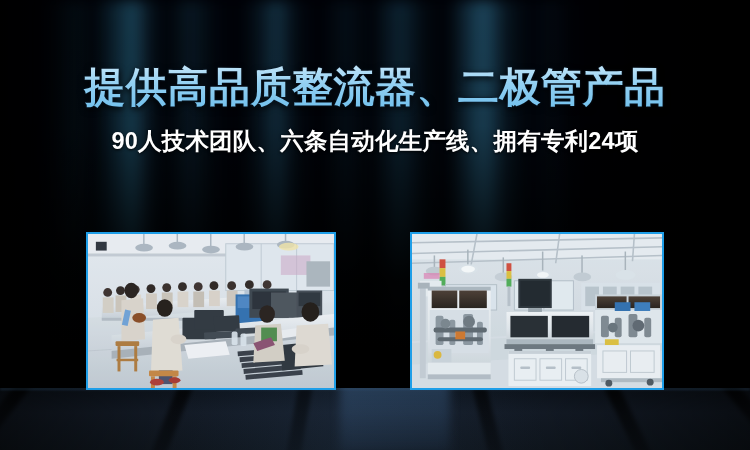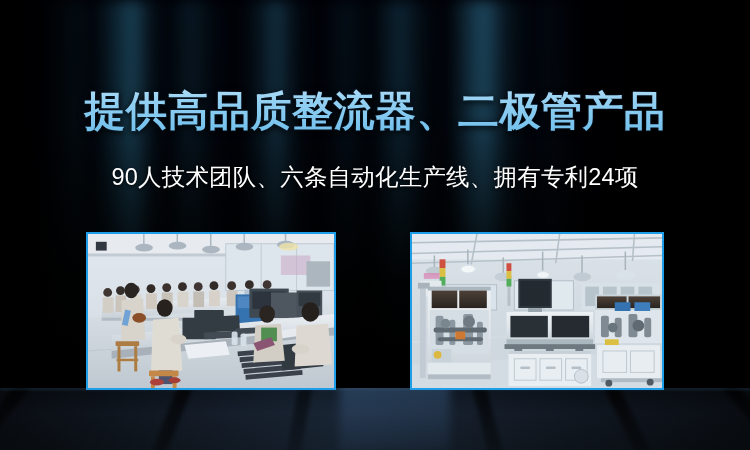--- a/index.html
+++ b/index.html
@@ -148,45 +148,45 @@
   .text-block {
     position: absolute;
     left: 0;
     top: 0;
     width: 750px;
     text-align: center;
   }
 
   .headline {
     margin: 0;
-    padding-top: 86px;
+    padding-top: 62px;
     font-size: 41px;
     font-weight: bold;
     letter-spacing: 0.5px;
     line-height: 1.25;
     background: linear-gradient(180deg,
       #ffffff 0%,
       #ffffff 34%,
       #d2ecfb 52%,
       #93d0f2 74%,
       #6dbeec 100%);
     -webkit-background-clip: text;
     background-clip: text;
     color: transparent;
     -webkit-text-fill-color: transparent;
     text-shadow: none;
     filter: drop-shadow(0 0 1px rgba(10,30,50,0.9))
             drop-shadow(0 2px 3px rgba(0,0,0,0.85));
   }
 
   .subtitle {
-    margin: 12px;
+    margin: 0;
     padding-top: 12px;
     font-size: 23.5px;
-    font-weight: normal;
+    font-weight: bold;
     line-height: 1.42;
     color: #ffffff;
     letter-spacing: 0.2px;
     text-shadow: 0 1px 3px rgba(0,0,0,0.9);
   }
 
   
   .photo {
     position: absolute;
     border: 2px solid #1e9ee8;

